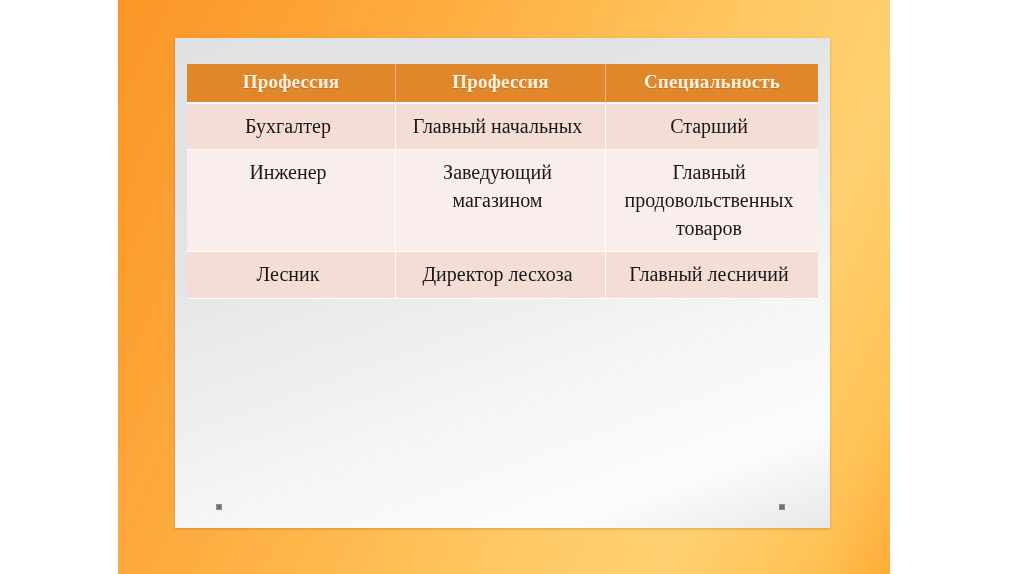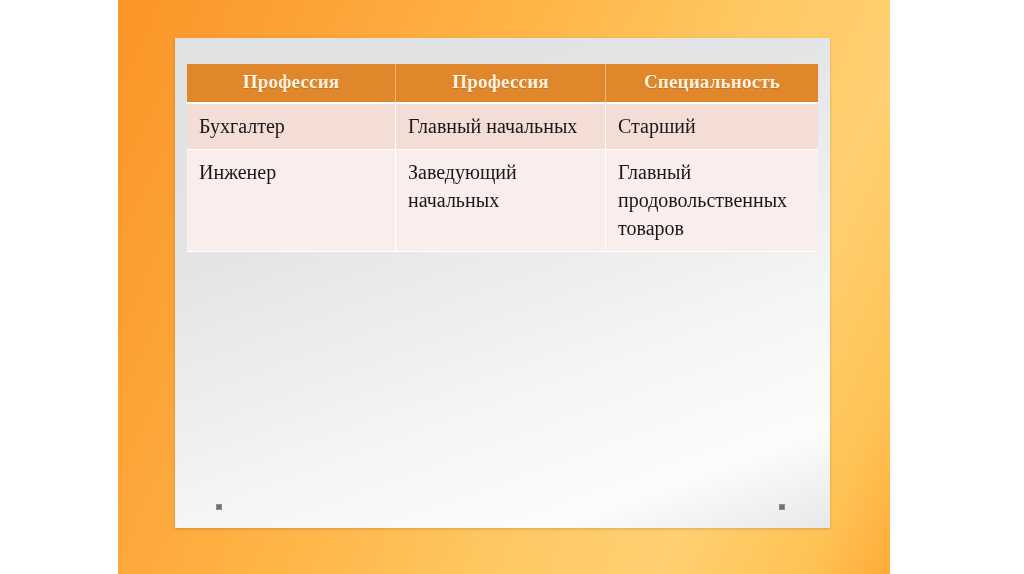--- a/index.html
+++ b/index.html
@@ -87,20 +87,21 @@
 
   
   tbody td {
     font-size: 20px;
     line-height: 1.38;
     color: #19181a;
     padding: 9px 18px 9px 12px;
     vertical-align: top;
     border-right: 1px solid #ffffff;
     border-bottom: 1px solid #ffffff;
+    text-align: center;
   }
   tbody td:last-child { border-right: none; }
 
   tbody tr.band-a td { background: #f3ddd4; }
   tbody tr.band-b td { background: #f9eeeb; }
 
   
   .handle {
     position: absolute;
     width: 6px;
@@ -140,24 +141,29 @@
           <tr class="band-a">
             <td>Бухгалтер</td>
             <td>Главный начальных</td>
             <td>Старший</td>
           </tr>
 
 
 
           <tr class="band-b">
             <td>Инженер</td>
-            <td>Заведующий начальных</td>
+            <td>Заведующий магазином</td>
             <td>Главный продовольственных товаров</td>
           </tr>
 
+          <tr class="band-a">
+            <td>Лесник</td>
+            <td>Директор лесхоза</td>
+            <td>Главный лесничий</td>
+          </tr>
 
         </tbody>
       </table>
     </div>
 
     <div class="handle left"></div>
     <div class="handle right"></div>
 
   </div>
 </div>

